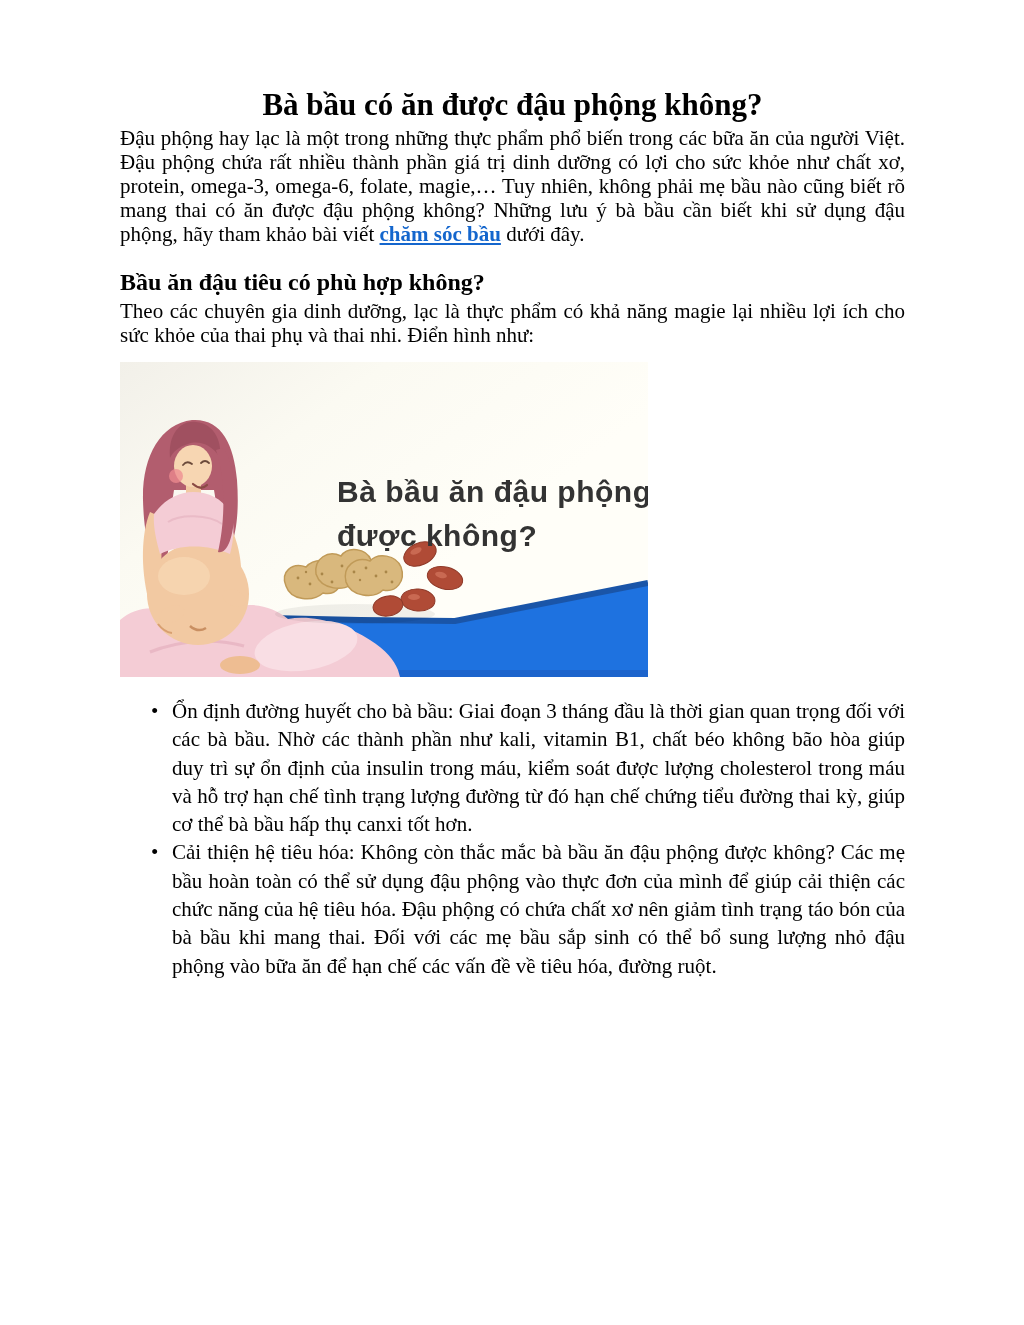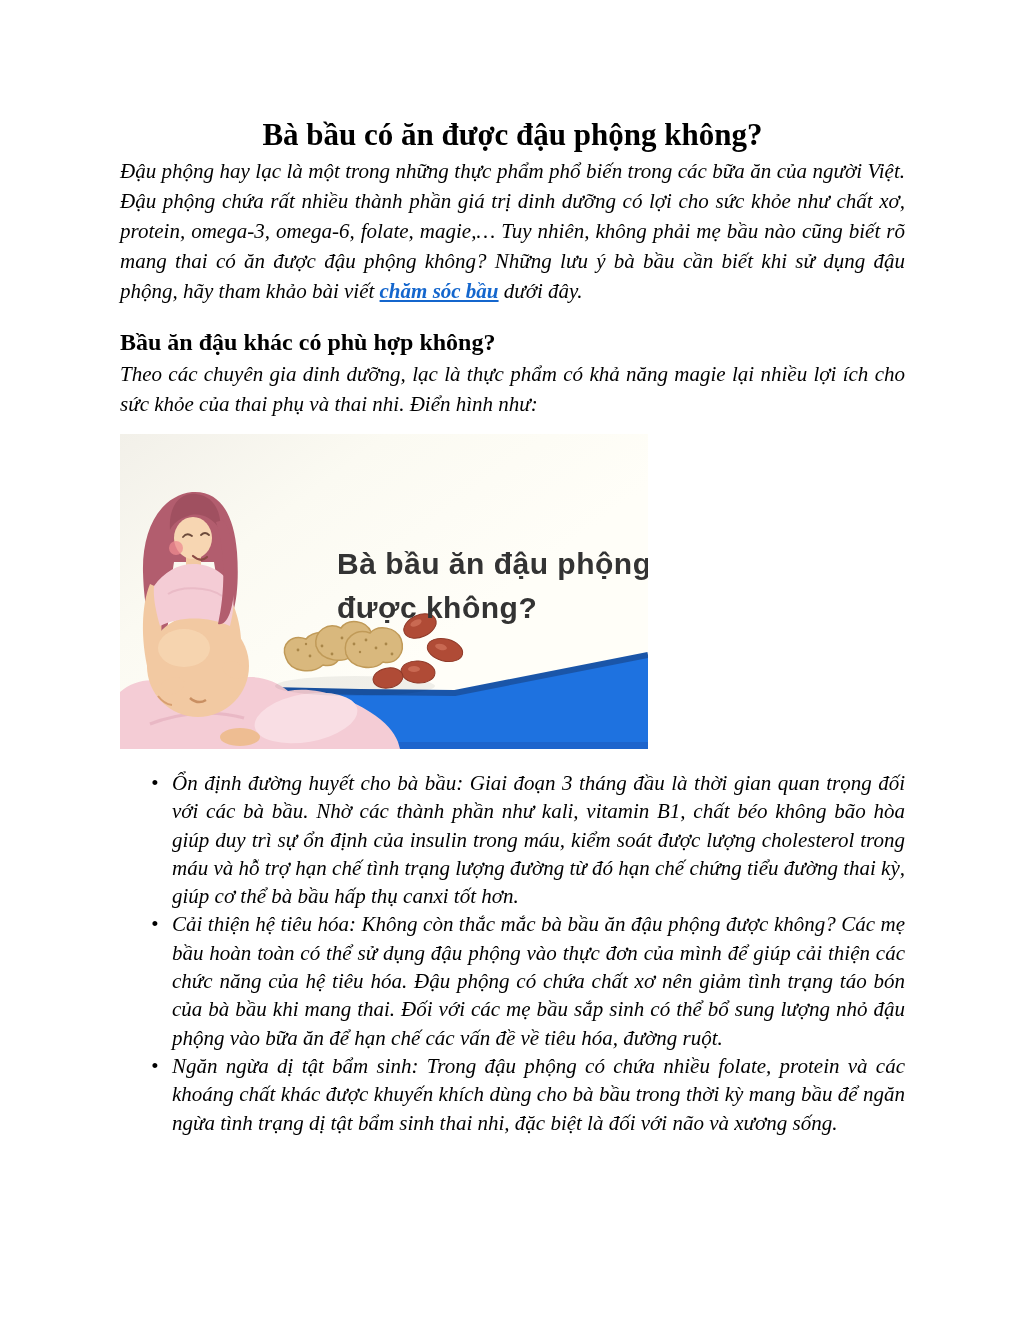--- a/index.html
+++ b/index.html
@@ -20,53 +20,53 @@
     --shell-edge:#c09a58;
     --kernel:#b04b36;
     --kernel-edge:#8f3a29;
   }
   html,body{margin:0;padding:0;}
   body{
     width:1024px;height:1325px;background:#ffffff;
     font-family:"Liberation Serif", serif;color:var(--text);
     overflow:hidden;
   }
-  .doc{width:785px;margin-left:120px;padding-top:114px;}
+  .doc{width:785px;margin-left:120px;padding-top:84px;}
   h1{
     font-size:31px;line-height:42px;font-weight:bold;
     text-align:center;margin:0;
   }
-  p.body{font-size:21px;line-height:30px;text-align:justify;margin:0;font-style:italic;}
+  p.body{font-size:21px;line-height:24px;text-align:justify;margin:0;}
   .intro{margin-top:15px;}
   h2{font-size:24px;line-height:33px;font-weight:bold;margin:20px 0 0 0;}
   .section-intro{margin-top:11px;}
   a.doc-link{color:var(--link);font-weight:bold;text-decoration:underline;cursor:pointer;}
   figure{margin:15px 14px 0 0;padding:0;width:528px;height:315px;}
   figure svg{display:block;}
   ul.benefits{margin:20px 0 0 0;padding:0 0 0 52px;list-style:none;}
   ul.benefits li{
-    font-size:21px;line-height:28.3px;text-align:justify;position:relative;font-style:italic;
+    font-size:21px;line-height:28.3px;text-align:justify;position:relative;
   }
   ul.benefits li::before{
     content:"\2022";position:absolute;left:-21px;top:0;
     font-size:21px;line-height:28.3px;
   }
   .see-more{margin-top:12px;}
   .cap{font-family:"Liberation Sans",sans-serif;font-weight:bold;}
 </style>
 </head>
 <body>
 
 <div class="doc">
 
   <h1>Bà bầu có ăn được đậu phộng không?</h1>
 
   <p class="body intro"><span>Đậu phộng hay lạc là một trong những thực phẩm phổ biến trong các bữa ăn của người Việt. Đậu phộng chứa rất nhiều thành phần giá trị dinh dưỡng có lợi cho sức khỏe như chất xơ, protein, omega-3, omega-6, folate, magie,… Tuy nhiên, không phải mẹ bầu nào cũng biết rõ mang thai có ăn được đậu phộng không? Những lưu ý bà bầu cần biết khi sử dụng đậu phộng, hãy tham khảo bài viết </span><a class="doc-link">chăm sóc bầu</a><span> dưới đây.</span></p>
 
-  <h2>Bầu ăn đậu khác có phù hợp không?</h2>
+  <h2>Bầu ăn đậu tiêu có phù hợp không?</h2>
 
   <p class="body section-intro">Theo các chuyên gia dinh dưỡng, lạc là thực phẩm có khả năng magie lại nhiều lợi ích cho sức khỏe của thai phụ và thai nhi. Điển hình như:</p>
 
   <figure>
     <svg width="528" height="315" viewBox="0 0 528 315" xmlns="http://www.w3.org/2000/svg">
       <defs>
         <linearGradient id="bgGrad" x1="0" y1="0" x2="0.7" y2="0.55">
           <stop offset="0" stop-color="#f2f0e9"></stop>
           <stop offset="0.45" stop-color="#fbfaf2"></stop>
           <stop offset="1" stop-color="#fffef8"></stop>
@@ -152,17 +152,16 @@
       <g class="cap" style="fill:var(--caption)">
         <text x="217" y="140" font-size="30" letter-spacing="0.5">Bà bầu ăn đậu phộng</text>
         <text x="217" y="184" font-size="30" letter-spacing="0.5">được không?</text>
       </g>
     </svg>
   </figure>
 
   <ul class="benefits">
     <li>Ổn định đường huyết cho bà bầu: Giai đoạn 3 tháng đầu là thời gian quan trọng đối với các bà bầu. Nhờ các thành phần như kali, vitamin B1, chất béo không bão hòa giúp duy trì sự ổn định của insulin trong máu, kiểm soát được lượng cholesterol trong máu và hỗ trợ hạn chế tình trạng lượng đường từ đó hạn chế chứng tiểu đường thai kỳ, giúp cơ thể bà bầu hấp thụ canxi tốt hơn.</li>
     <li>Cải thiện hệ tiêu hóa: Không còn thắc mắc bà bầu ăn đậu phộng được không? Các mẹ bầu hoàn toàn có thể sử dụng đậu phộng vào thực đơn của mình để giúp cải thiện các chức năng của hệ tiêu hóa. Đậu phộng có chứa chất xơ nên giảm tình trạng táo bón của bà bầu khi mang thai. Đối với các mẹ bầu sắp sinh có thể bổ sung lượng nhỏ đậu phộng vào bữa ăn để hạn chế các vấn đề về tiêu hóa, đường ruột.</li>
-    <li>Ngăn ngừa dị tật bẩm sinh: Trong đậu phộng có chứa nhiều folate, protein và các khoáng chất khác được khuyến khích dùng cho bà bầu trong thời kỳ mang bầu để ngăn ngừa tình trạng dị tật bẩm sinh thai nhi, đặc biệt là đối với não và xương sống.</li>
   </ul>
 
 
 </div>
 
 </body></html>

